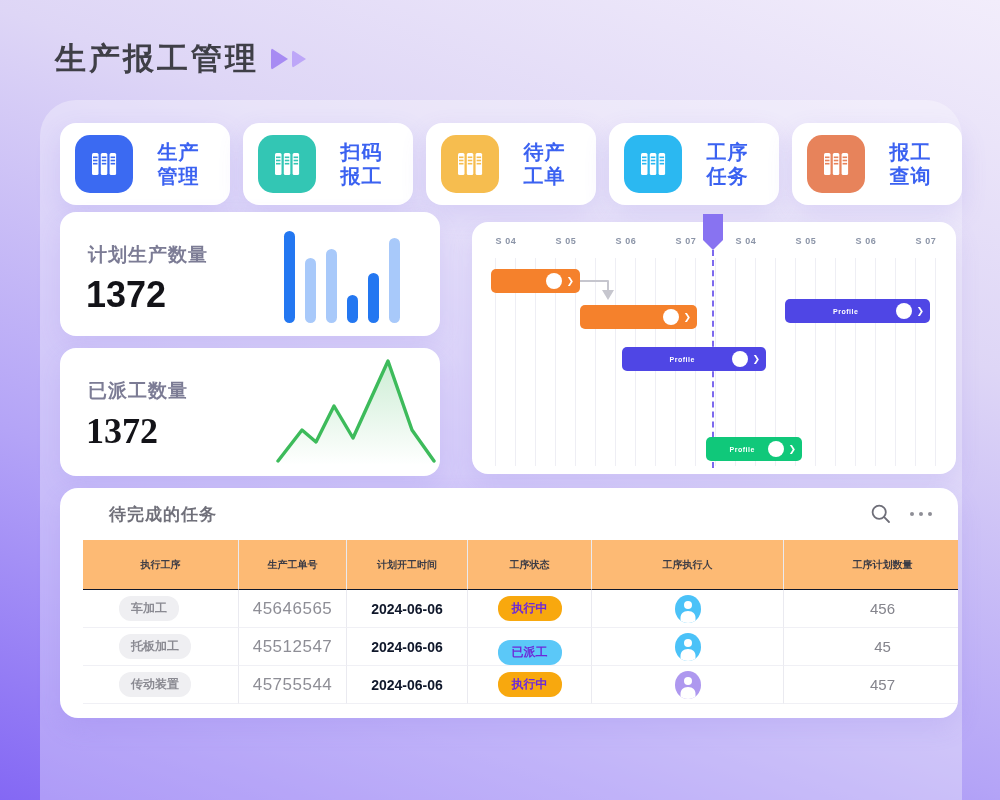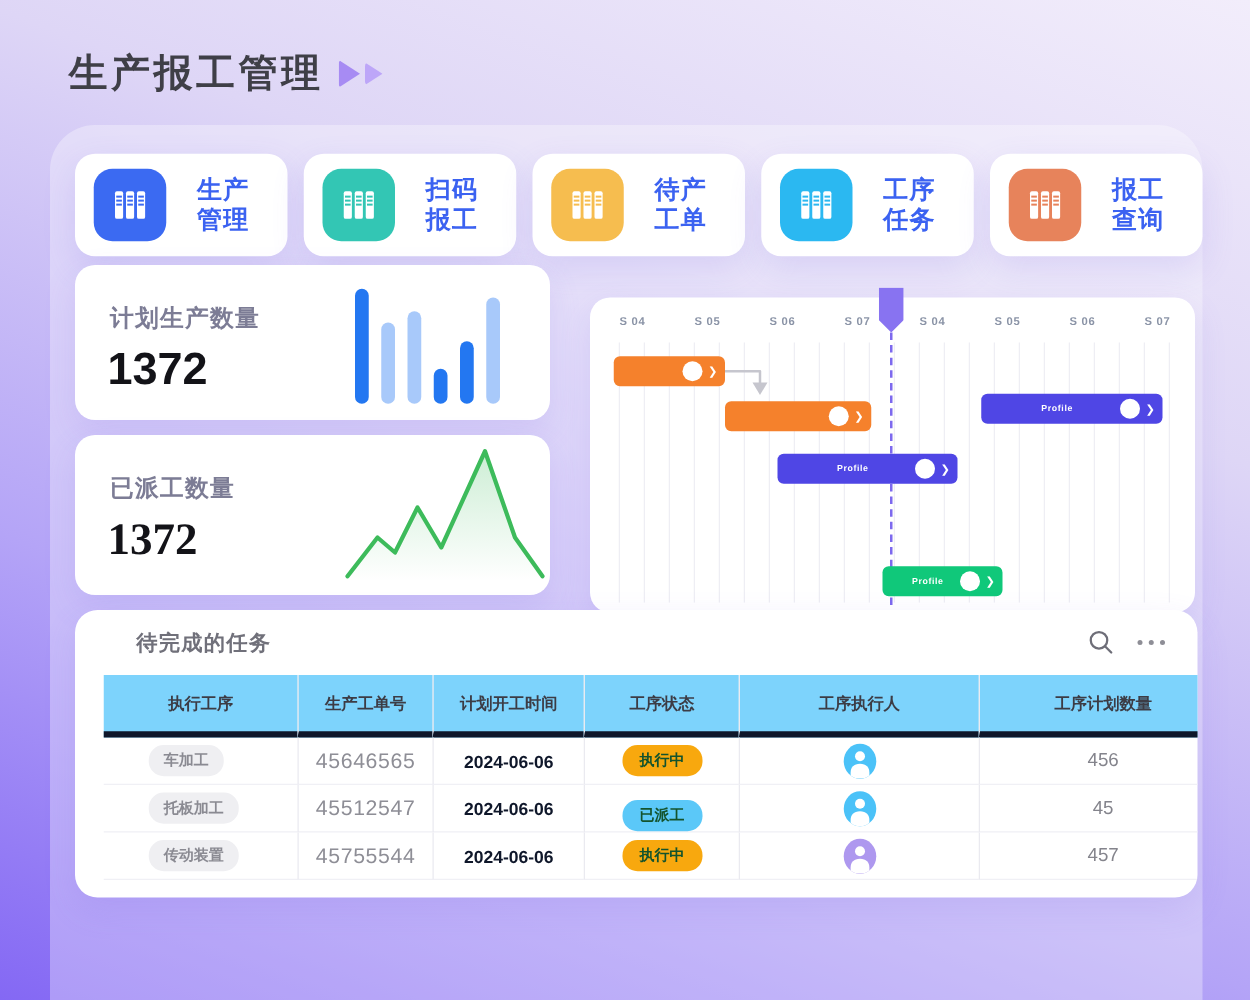--- a/index.html
+++ b/index.html
@@ -37,21 +37,21 @@
   
   .stat-card { left:60px; width:380px; }
   .stat-label { position:absolute; left:28px; top:30px; font-size:19px; font-weight:600;
     color:#7c7c95; letter-spacing:1px; }
   .stat-value { position:absolute; left:26px; top:62px; font-size:36px; font-weight:800; color:#131318; }
   .bar-chart { position:absolute; right:40px; bottom:13px; display:flex; align-items:flex-end; gap:10px; height:95px; }
   .bar-chart .bar { width:11px; border-radius:6px; }
   .line-chart { position:absolute; left:216px; top:10px; }
 
   
-  .gantt-card { left:472px; top:222px; width:484px; height:252px;margin-top:16px; }
+  .gantt-card { left:472px; top:222px; width:484px; height:252px; }
   .gantt-gridline { position:absolute; top:36px; bottom:8px; width:1px; background:#eeeef4; }
   .gantt-tick { position:absolute; top:14px; transform:translateX(-50%); font-size:9px;
     font-weight:700; color:#8b94a7; letter-spacing:0.6px; white-space:nowrap; }
   .gantt-marker { position:absolute; top:-8px; width:20px; height:36px; background:#8873f1;
     clip-path:polygon(0 0,100% 0,100% 72%,50% 100%,0 72%); cursor:grab; }
   .gantt-today { position:absolute; top:28px; height:218px; width:0;
     border-left:2px dashed #7d69ee; }
   .gantt-bar { position:absolute; height:24px; border-radius:5px; display:flex; align-items:center;
     padding:0 6px 0 10px; cursor:pointer; }
   .gbar-label { flex:1; text-align:center; color:#fff; font-size:7px; font-weight:700; letter-spacing:0.5px; }
@@ -62,30 +62,30 @@
   
   .tasks-panel { left:60px; top:488px; width:898px; height:230px; border-radius:18px; overflow:hidden;padding-left:23px; }
   .tasks-header { height:52px; display:flex; align-items:center; padding:0 26px; }
   .tasks-title { font-size:17px; font-weight:600; color:#70707a; letter-spacing:1px; flex:1; }
   .tasks-tools { display:flex; align-items:center; gap:18px; }
   .dots { display:flex; gap:5px; cursor:pointer; }
   .dots i { width:4px; height:4px; border-radius:50%; background:#8e8e96; }
 
   .task-table { display:grid; grid-template-columns:155px 108px 121px 124px 192px 198px; }
   .task-table .cell { display:flex; align-items:center; justify-content:center; }
-  .task-table .head-cell { height:50px; background:#7dd3fc; font-size:13px; font-weight:700;
-    color:#3c3c45; border-bottom:5px solid #0f172a; }
+  .task-table .head-cell { height:50px; background:#fdba74; font-size:10px; font-weight:700;
+    color:#3c3c45; border-bottom:1px solid #0f172a; }
   .task-table .body-cell { height:38px; border-bottom:1px solid #f0f0f5; }
   .task-table .colsep { border-left:1px solid #eaeaf0; }
   .cell.first { justify-content:flex-start; padding-left:36px; }
   .proc-pill { background:#efeff2; color:#8a8a92; font-size:12px; padding:4px 12px; border-radius:12px;font-weight:bold; }
   .order-no { font-size:17px; color:#8e8e96; letter-spacing:0.5px; }
   .date-val { font-size:14px; font-weight:700; color:#0f172a; }
   .qty-val { font-size:15px; color:#84848c; }
-  .status-pill { color:#14532d; font-size:12px; font-weight:600; padding:4px 0; width:64px;
+  .status-pill { color:#6d28d9; font-size:12px; font-weight:600; padding:4px 0; width:64px;
     text-align:center; border-radius:12px; }
   .avatar { width:26px; height:28px; border-radius:50%; display:flex; align-items:flex-end;
     justify-content:center; overflow:hidden; }
 </style>
 </head>
 <body>
 
 <div class="page-title">
   <span>生产报工管理</span>
   <span class="tri"></span>

